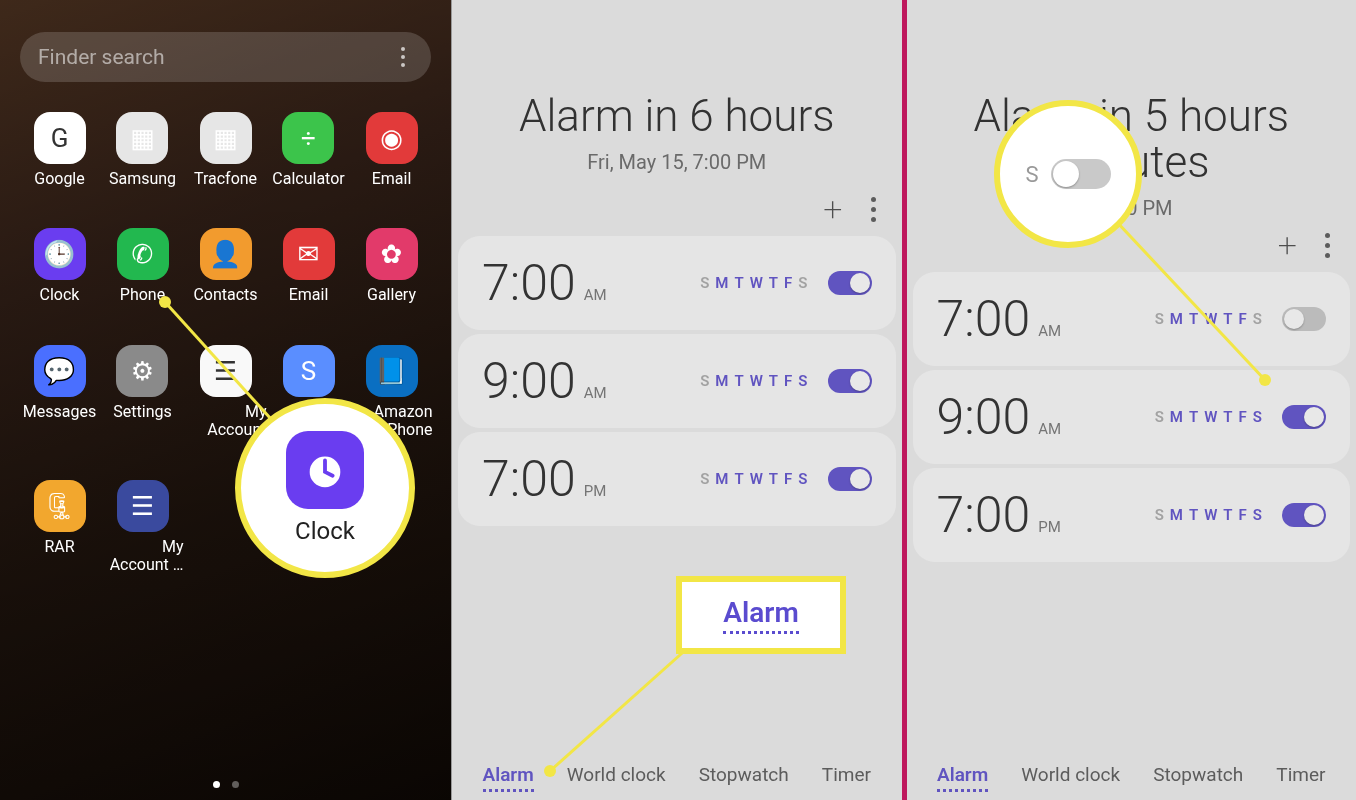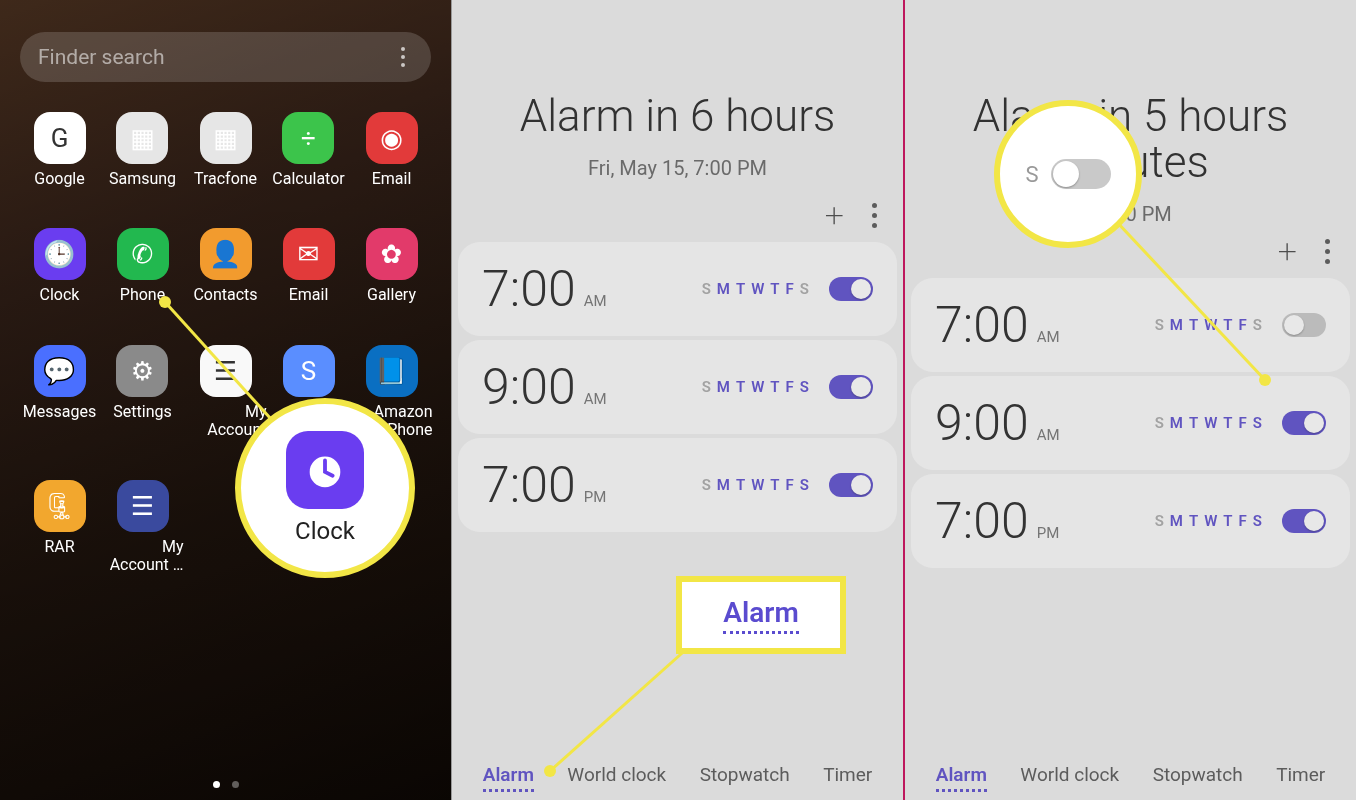--- a/index.html
+++ b/index.html
@@ -34,26 +34,26 @@
 .ico-sprint{background:#5a8eff}
 .ico-kindle{background:#0a6fc2}
 .ico-lyft{background:#e23aa0;font-size:18px;font-weight:700}
 .ico-rar{background:#f2a72e}
 .ico-myacct2{background:#3a4a9e}
 .page-dots{position:absolute;bottom:12px;left:0;right:0;display:flex;gap:12px;justify-content:center}
 .page-dots span{width:7px;height:7px;border-radius:50%;background:rgba(255,255,255,.35)}
 .page-dots span.act{background:#fff}
 
 .panel-clock{position:relative;height:800px;flex:1;background:#f0f0f0}
-.panel-2{width:452px;border-left:1px solid #999;border-right:2px solid #be185d}
+.panel-2{width:452px;border-left:1px solid #999;border-right:5px solid #be185d}
 .panel-3{width:453px}
 .overlay-dim{position:absolute;inset:0;background:rgba(128,128,128,.18);z-index:5;pointer-events:none}
 .hdr{text-align:center;padding-top:90px}
 .hdr-title{font-size:44px;color:#222;font-weight:300}
-.hdr-sub{font-size:20px;color:#666;margin-top:14px}
+.hdr-sub{font-size:20px;color:#666;margin-top:8px}
 .toolbar{display:flex;align-items:center;justify-content:flex-end;gap:28px;padding:18px 26px 10px 26px}
 .plus-ico{font-size:34px;color:#444;font-weight:200;line-height:1}
 .kebab{display:flex;flex-direction:column;gap:5px}
 .kebab span{width:5px;height:5px;border-radius:50%;background:#555}
 .alarms{padding:0 4px;display:flex;flex-direction:column;gap:4px}
 .alarm-card{background:#fcfcfc;border-radius:22px;padding:18px 24px;display:flex;align-items:center;justify-content:space-between;margin:0 2px}
 .time-wrap{display:flex;align-items:baseline;gap:8px}
 .time-big{font-size:50px;font-weight:300;color:#232323}
 .time-ampm{font-size:15px;color:#737373}
 .right-wrap{display:flex;align-items:center;gap:20px}

